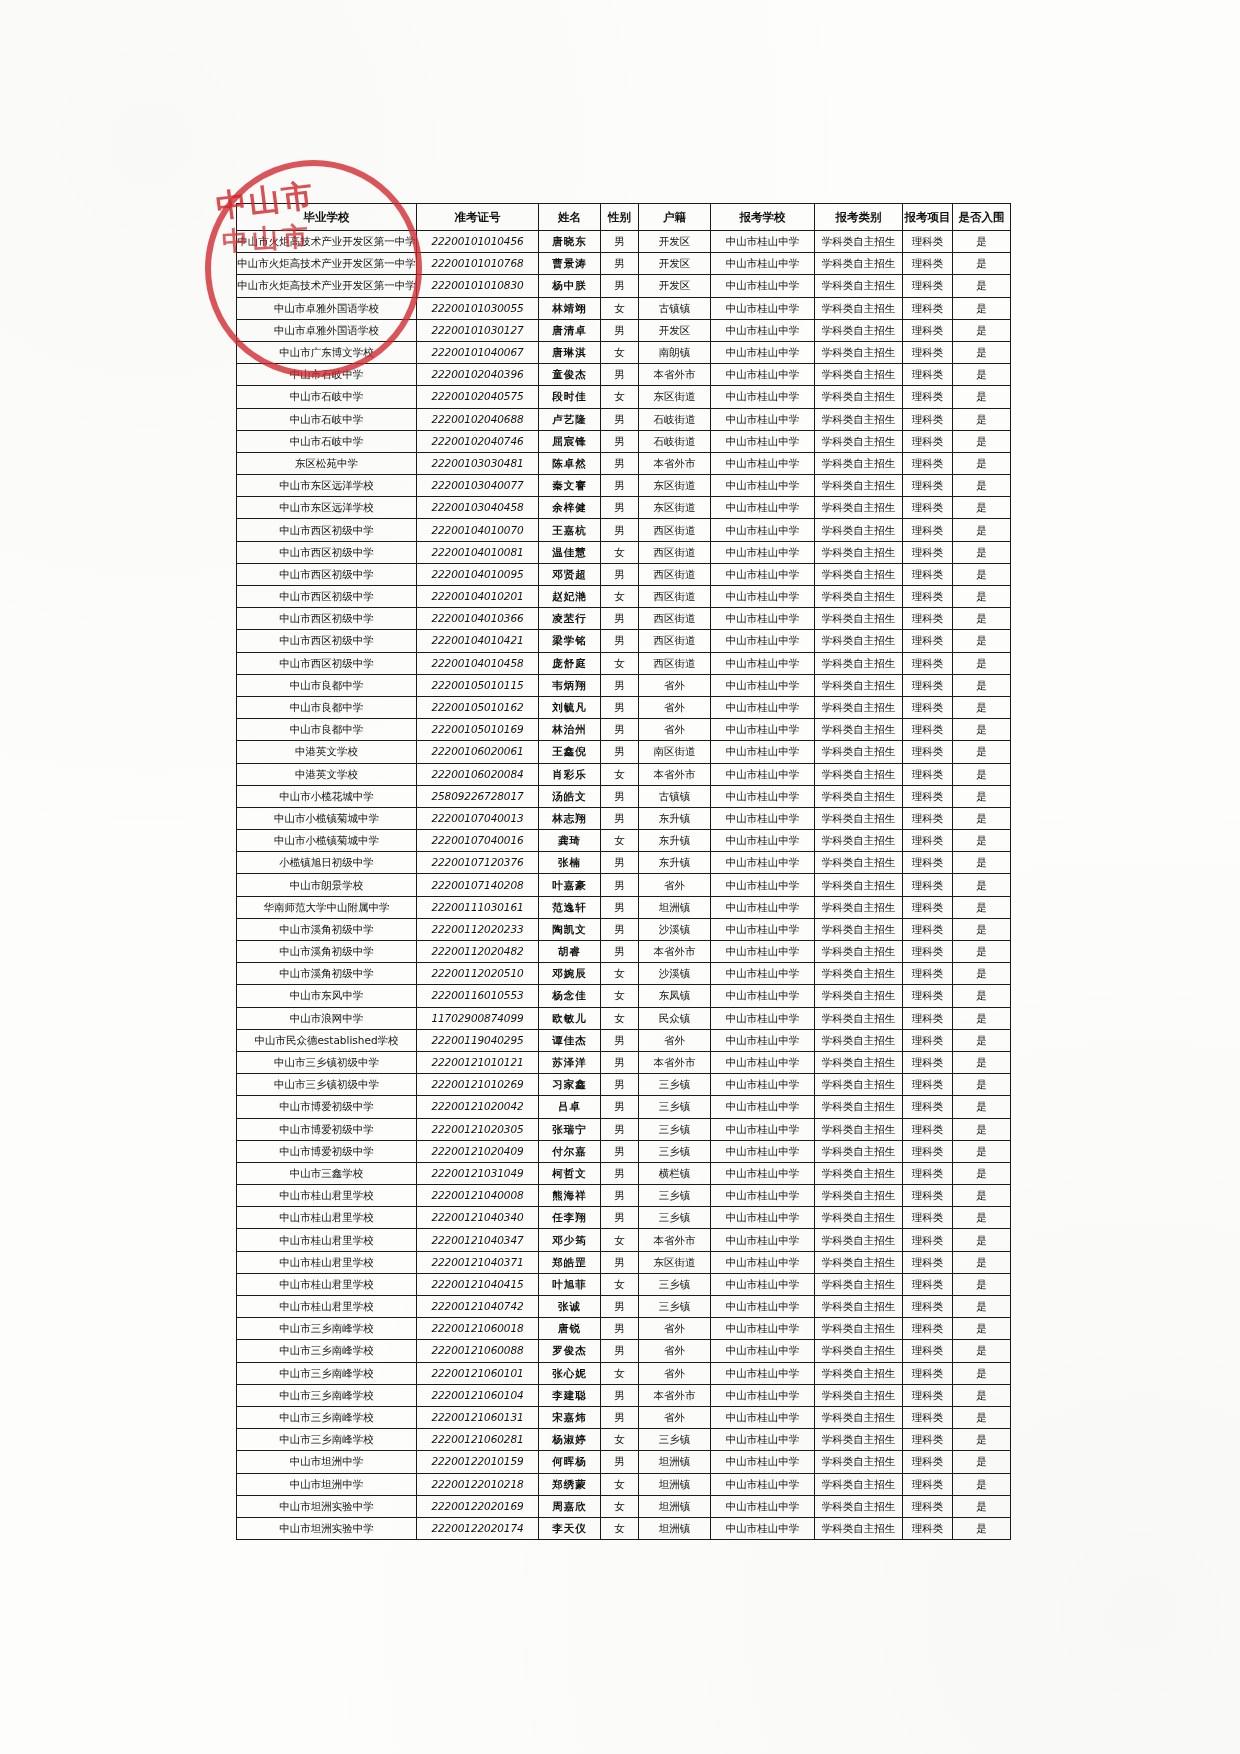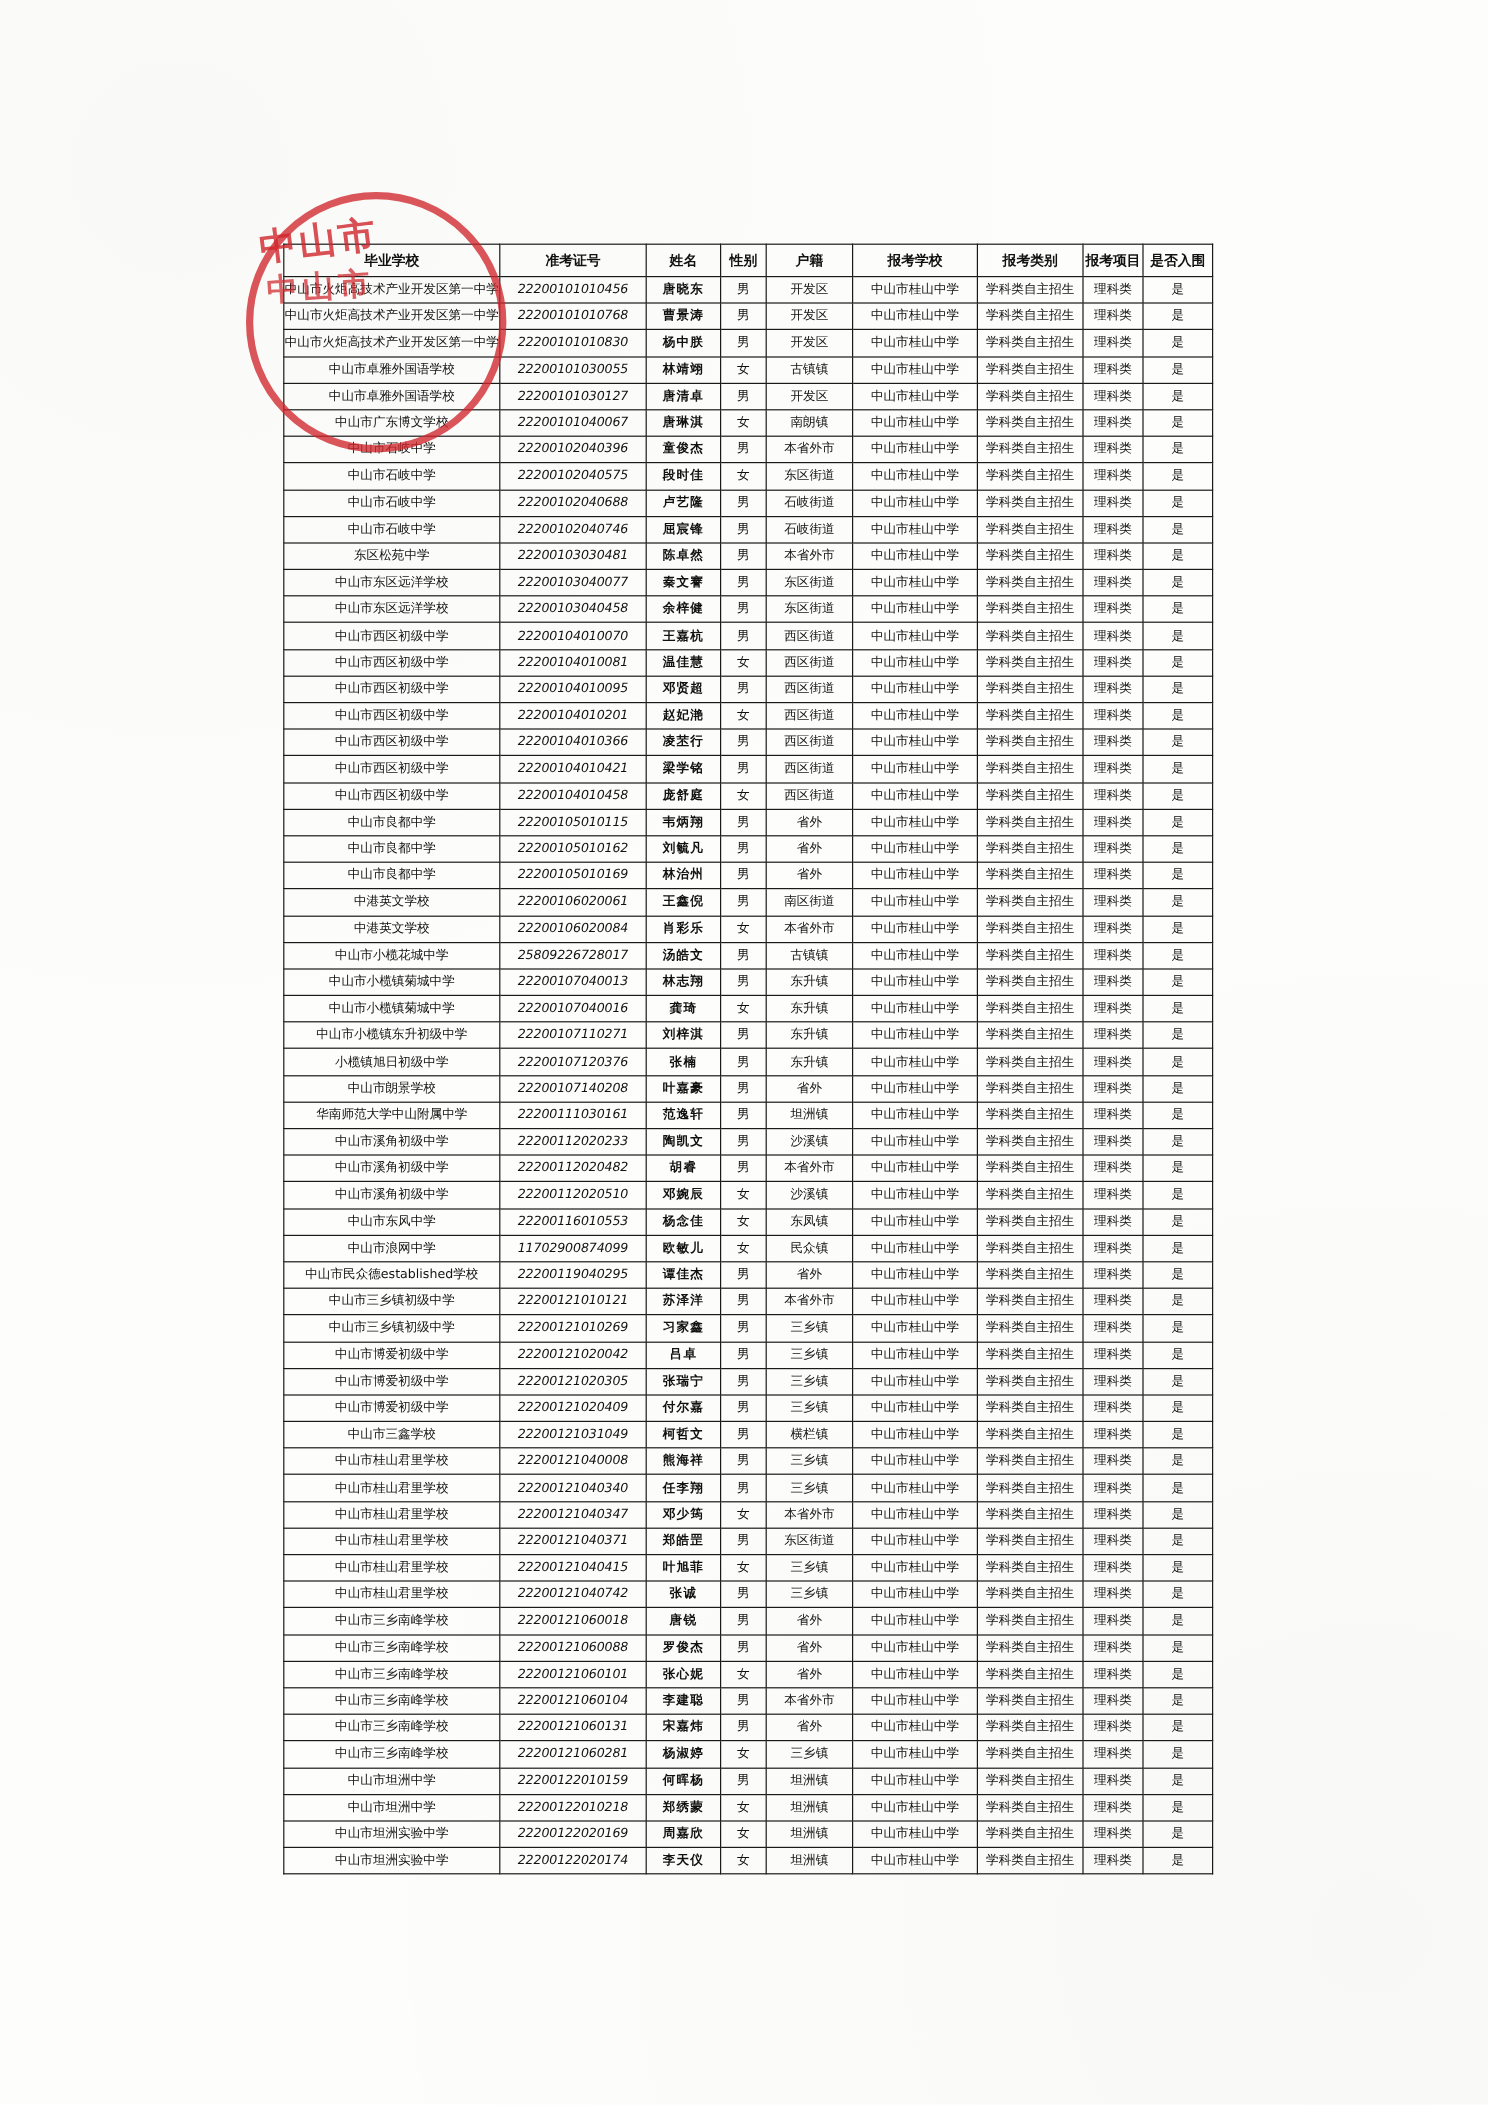--- a/index.html
+++ b/index.html
@@ -464,31 +464,20 @@
             <td class="ticket">22200107040016</td>
             <td class="name">龚琦</td>
             <td class="gender">女</td>
             <td class="hukou">东升镇</td>
             <td class="target">中山市桂山中学</td>
             <td class="type">学科类自主招生</td>
             <td class="item">理科类</td>
             <td class="admit">是</td>
           </tr>
           <tr>
-            <td class="school">中山市小榄镇东升初级中学</td>
-            <td class="ticket">22200107110271</td>
-            <td class="name">刘梓淇</td>
-            <td class="gender">男</td>
-            <td class="hukou">东升镇</td>
-            <td class="target">中山市桂山中学</td>
-            <td class="type">学科类自主招生</td>
-            <td class="item">理科类</td>
-            <td class="admit">是</td>
-          </tr>
-          <tr>
             <td class="school">小榄镇旭日初级中学</td>
             <td class="ticket">22200107120376</td>
             <td class="name">张楠</td>
             <td class="gender">男</td>
             <td class="hukou">东升镇</td>
             <td class="target">中山市桂山中学</td>
             <td class="type">学科类自主招生</td>
             <td class="item">理科类</td>
             <td class="admit">是</td>
           </tr>

